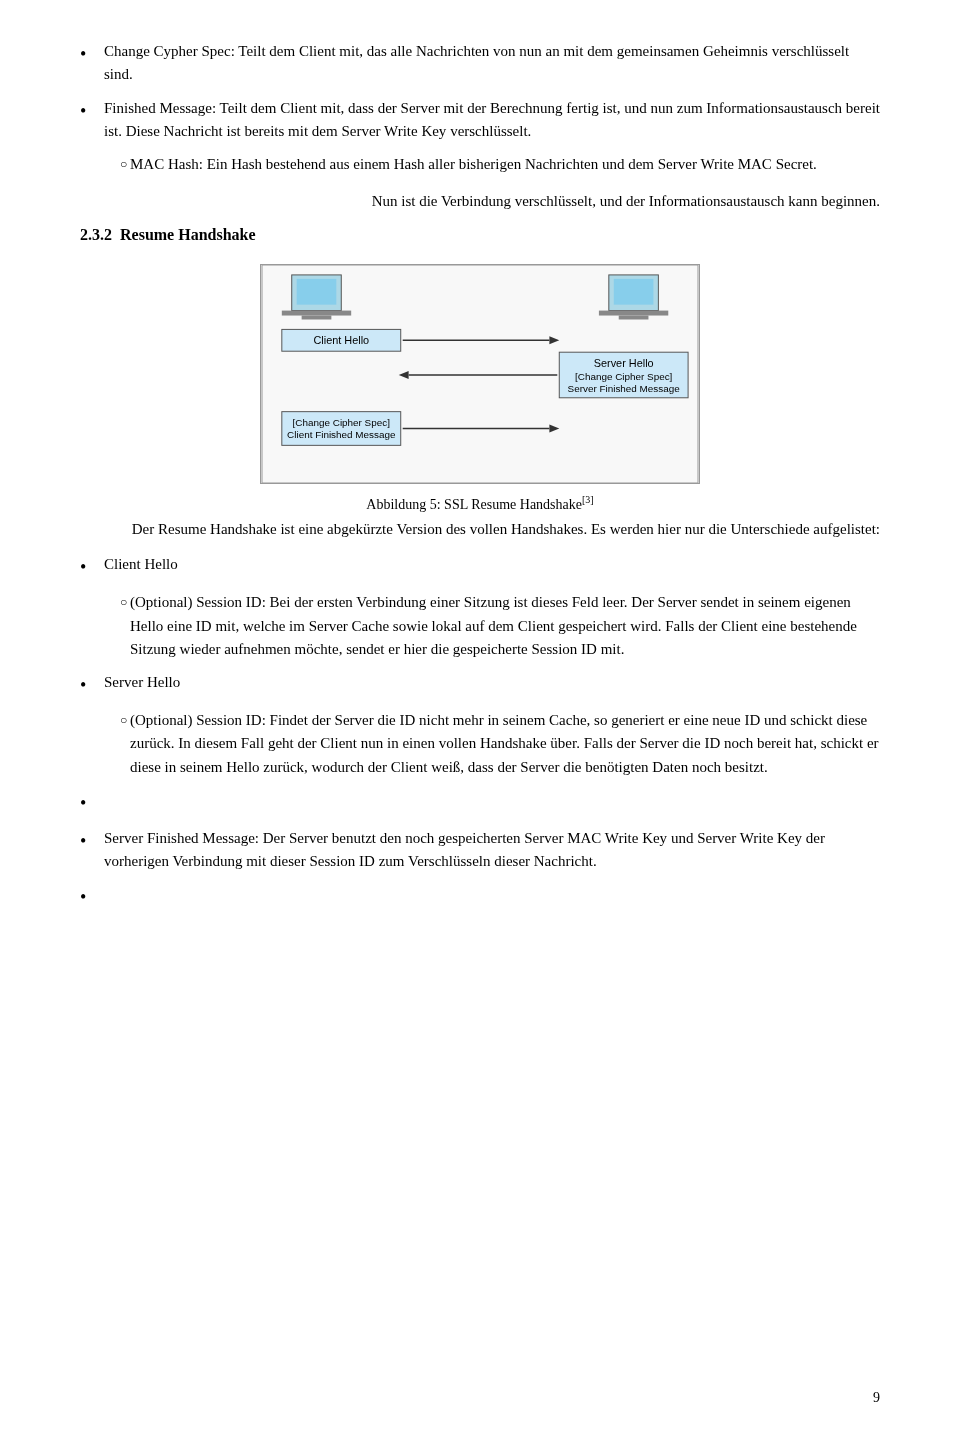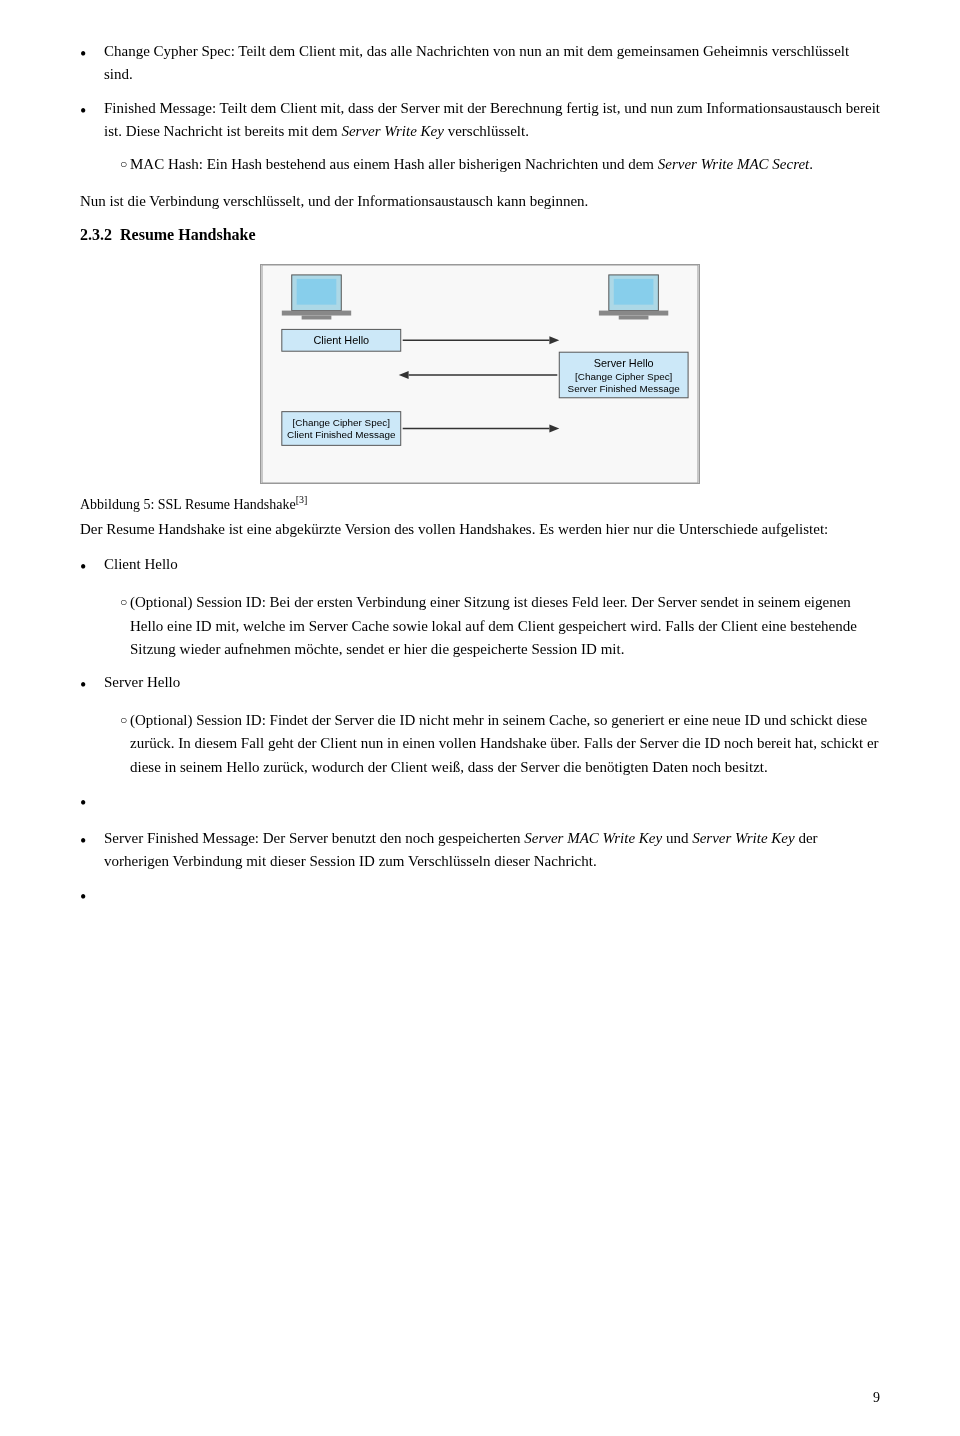--- a/index.html
+++ b/index.html
@@ -43,39 +43,39 @@
       padding-top: 2px;
       padding-left: 20px;
     }
 
     .bullet-text {
       line-height: 1.55;
       flex: 1;
     }
 
     .italic {
-      font-style: italic;
       margin-top: 24px;
     }
 
     .section-heading {
       font-size: 16px;
       font-weight: bold;
       margin-bottom: 20px;
       margin-top: 8px;
     }
 
     .paragraph {
       line-height: 1.55;
       margin-bottom: 12px;
+      text-align: right;
     }
 
     .diagram-caption {
       font-size: 14px;
-      text-align: left;
+      text-align: center;
       margin-top: 10px;
       margin-bottom: 6px;
     }
 
     .superscript {
       font-size: 10px;
       vertical-align: super;
     }
 
     .page-number {

